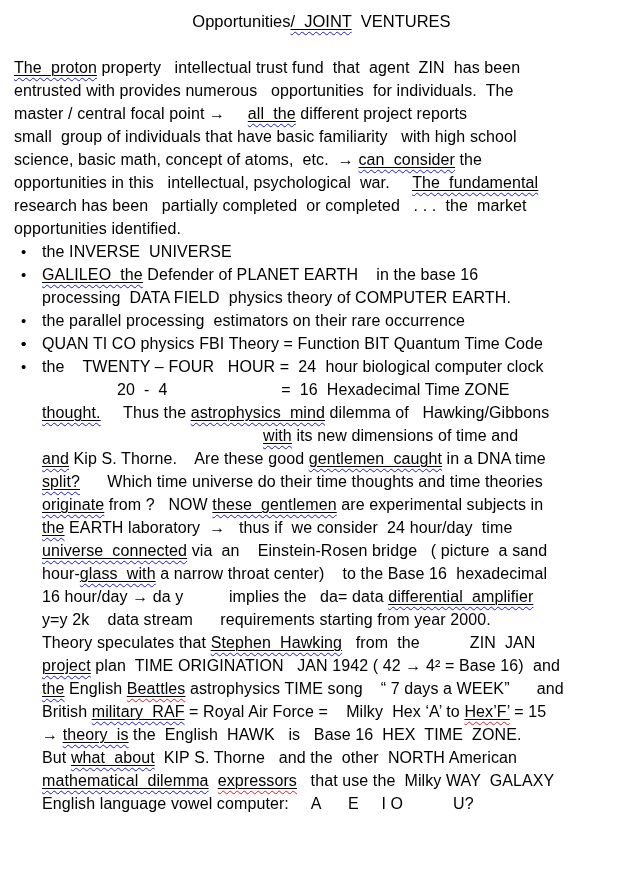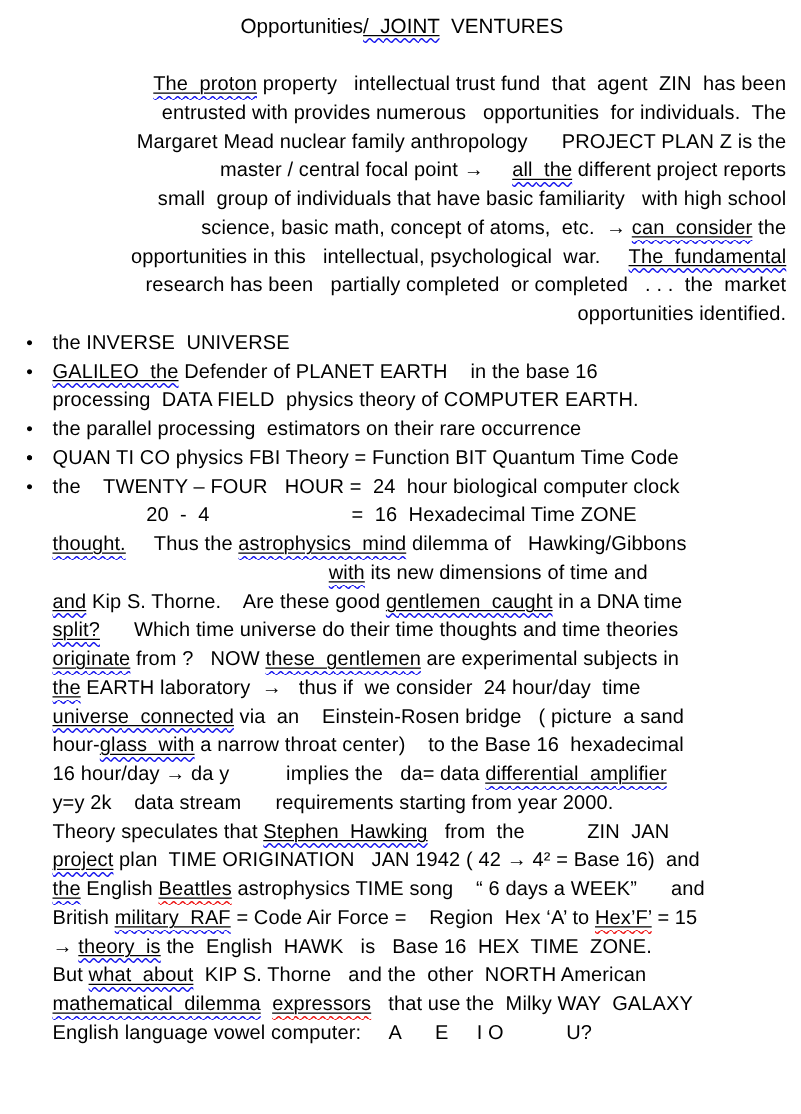--- a/index.html
+++ b/index.html
@@ -11,40 +11,39 @@
   .doc{padding:10px 12px 0 14px;}
   .line{
     font-size:16px;line-height:23px;letter-spacing:0.1px;
     white-space:pre-wrap;
   }
   .title-line{
     text-align:center;
     margin-bottom:23px;
     font-size:16.5px;line-height:23px;white-space:pre-wrap;
   }
-  .para{padding-left:0;text-align:right;}
+  .para{padding-left:0;}
   .bullet{padding-left:28px;position:relative;}
   .bullet .bullet-glyph{position:absolute;left:7px;top:0;font-size:15px;}
   .cont{padding-left:28px;}
   .eq{padding-left:103px;}
   .eq2{padding-left:249px;}
   .solid-u{text-decoration:underline;text-decoration-thickness:1.4px;text-underline-offset:2px;}
   .wavy{text-decoration-line:underline;text-decoration-style:wavy;text-decoration-thickness:1px;text-underline-offset:4px;}
   .wavy.blue{text-decoration-color:#1414ee;margin-top:28px;}
   .wavy.red{text-decoration-color:#ee1414;margin-top:17px;}
 </style>
 </head>
 <body>
 
 <div class="doc">
   <div class="title-line"><span>Opportunities</span><span class="wavy blue"><span class="solid-u">/  JOINT</span></span><span>  VENTURES</span></div>
   <div>
       <div class="line para"><span class="wavy blue"><span class="solid-u">The  proton</span></span><span> property   intellectual trust fund  that  agent  ZIN  has been</span></div>
       <div class="line para"><span>entrusted with provides numerous   opportunities  for individuals.  The</span></div>
-      <div class="line para"><span>Margaret Mead nuclear family anthropology      PROJECT PLAN Z is the</span></div>
       <div class="line para"><span>master / central focal point →     </span><span class="wavy blue"><span class="solid-u">all  the</span></span><span> different project reports</span></div>
       <div class="line para"><span>small  group of individuals that have basic familiarity   with high school</span></div>
       <div class="line para"><span>science, basic math, concept of atoms,  etc.  → </span><span class="wavy blue"><span class="solid-u">can  consider</span></span><span> the</span></div>
       <div class="line para"><span>opportunities in this   intellectual, psychological  war.     </span><span class="wavy blue"><span class="solid-u">The  fundamental</span></span></div>
       <div class="line para"><span>research has been   partially completed  or completed   . . .  the  market</span></div>
       <div class="line para"><span>opportunities identified.</span></div>
       <div class="line bullet"><span class="bullet-glyph">•</span><span>the INVERSE  UNIVERSE</span></div>
       <div class="line bullet"><span class="bullet-glyph">•</span><span class="wavy blue"><span class="solid-u">GALILEO  the</span></span><span> Defender of PLANET EARTH    in the base 16</span></div>
       <div class="line cont"><span>processing  DATA FIELD  physics theory of COMPUTER EARTH.</span></div>
       <div class="line bullet"><span class="bullet-glyph">•</span><span>the parallel processing  estimators on their rare occurrence</span></div>
@@ -57,20 +56,20 @@
       <div class="line cont"><span class="wavy blue"><span class="solid-u">and</span></span><span> Kip S. Thorne.    Are these good </span><span class="wavy blue"><span class="solid-u">gentlemen  caught</span></span><span> in a DNA time</span></div>
       <div class="line cont"><span class="wavy blue"><span class="solid-u">split?</span></span><span>      Which time universe do their time thoughts and time theories</span></div>
       <div class="line cont"><span class="wavy blue"><span class="solid-u">originate</span></span><span> from ?   NOW </span><span class="wavy blue"><span class="solid-u">these  gentlemen</span></span><span> are experimental subjects in</span></div>
       <div class="line cont"><span class="wavy blue"><span class="solid-u">the</span></span><span> EARTH laboratory  →   thus if  we consider  24 hour/day  time</span></div>
       <div class="line cont"><span class="wavy blue"><span class="solid-u">universe  connected</span></span><span> via  an    Einstein-Rosen bridge   ( picture  a sand</span></div>
       <div class="line cont"><span>hour-</span><span class="wavy blue"><span class="solid-u">glass  with</span></span><span> a narrow throat center)    to the Base 16  hexadecimal</span></div>
       <div class="line cont"><span>16 hour/day → da y          implies the   da= data </span><span class="wavy blue"><span class="solid-u">differential  amplifier</span></span></div>
       <div class="line cont"><span>y=y 2k    data stream      requirements starting from year 2000.</span></div>
       <div class="line cont"><span>Theory speculates that </span><span class="wavy blue"><span class="solid-u">Stephen  Hawking</span></span><span>   from  the           ZIN  JAN</span></div>
       <div class="line cont"><span class="wavy blue"><span class="solid-u">project</span></span><span> plan  TIME ORIGINATION   JAN 1942 ( 42 → 4² = Base 16)  and</span></div>
-      <div class="line cont"><span class="wavy blue"><span class="solid-u">the</span></span><span> English </span><span class="wavy red"><span class="solid-u">Beattles</span></span><span> astrophysics TIME song    “ 6 days a WEEK”      and</span></div>
-      <div class="line cont"><span>British </span><span class="wavy blue"><span class="solid-u">military  RAF</span></span><span> = Code Air Force =    Region  Hex ‘A’ to </span><span class="wavy red"><span class="solid-u">Hex’F’</span></span><span> = 15</span></div>
+      <div class="line cont"><span class="wavy blue"><span class="solid-u">the</span></span><span> English </span><span class="wavy red"><span class="solid-u">Beattles</span></span><span> astrophysics TIME song    “ 7 days a WEEK”      and</span></div>
+      <div class="line cont"><span>British </span><span class="wavy blue"><span class="solid-u">military  RAF</span></span><span> = Royal Air Force =    Milky  Hex ‘A’ to </span><span class="wavy red"><span class="solid-u">Hex’F’</span></span><span> = 15</span></div>
       <div class="line cont"><span>→ </span><span class="wavy blue"><span class="solid-u">theory  is</span></span><span> the  English  HAWK   is   Base 16  HEX  TIME  ZONE.</span></div>
       <div class="line cont"><span>But </span><span class="wavy blue"><span class="solid-u">what  about</span></span><span>  KIP S. Thorne   and the  other  NORTH American</span></div>
       <div class="line cont"><span class="wavy blue"><span class="solid-u">mathematical  dilemma</span></span><span>  </span><span class="wavy red"><span class="solid-u">expressors</span></span><span>   that use the  Milky WAY  GALAXY</span></div>
       <div class="line cont"><span>English language vowel computer:     A      E     I O           U?</span></div>
     </div>
 </div>
 
 </body></html>

